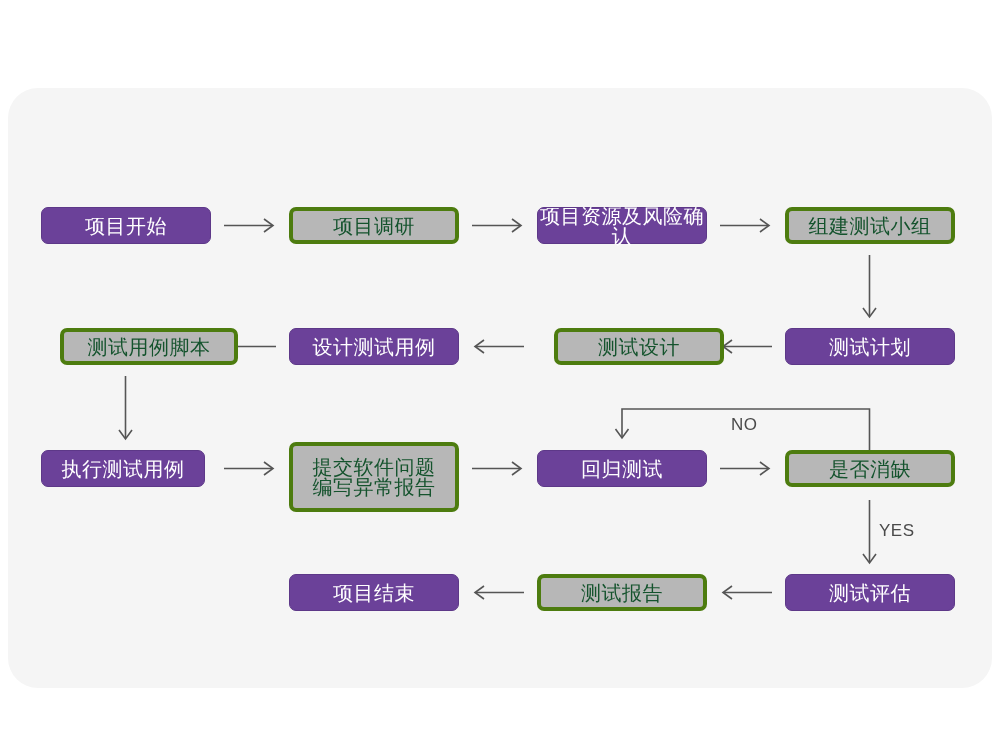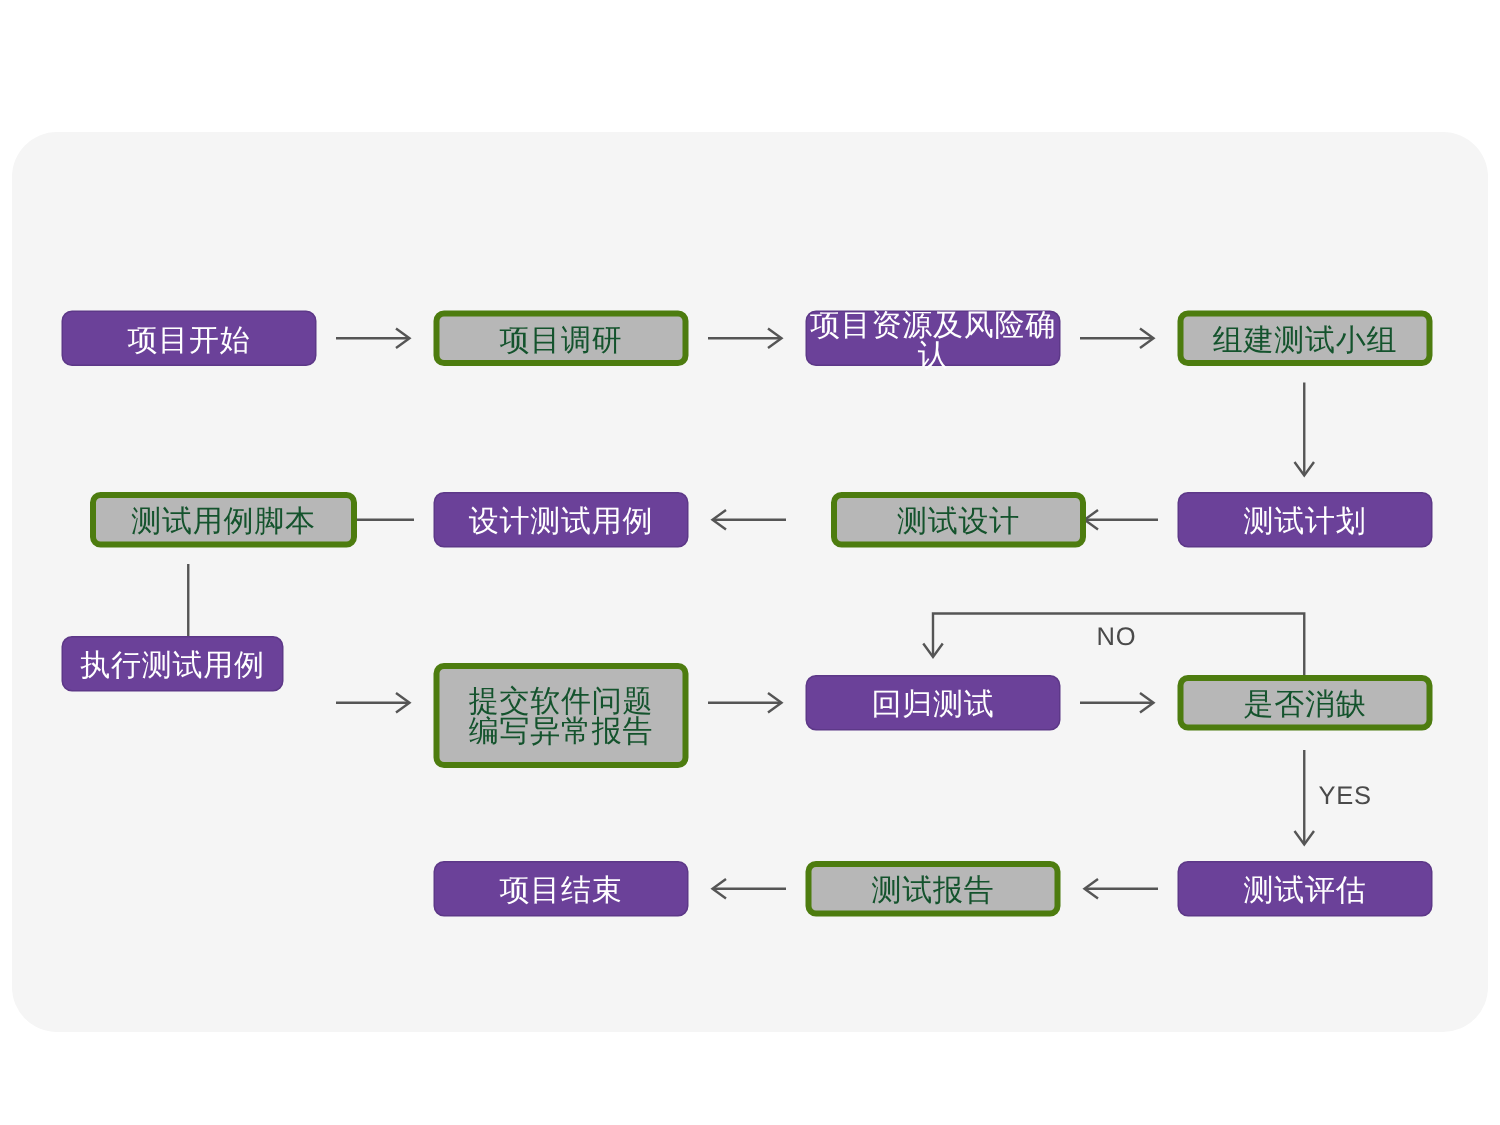--- a/index.html
+++ b/index.html
@@ -163,21 +163,21 @@
 
   <div id="nodes-layer">
       <div class="node purple" style="left: 41px; top: 207px; width: 170px; height: 37px;"><span>项目开始</span></div>
       <div class="node gray" style="left: 289px; top: 207px; width: 170px; height: 37px;"><span>项目调研</span></div>
       <div class="node purple" style="left: 537px; top: 207px; width: 170px; height: 37px;"><span>项目资源及风险确认</span></div>
       <div class="node gray" style="left: 785px; top: 207px; width: 170px; height: 37px;"><span>组建测试小组</span></div>
       <div class="node purple" style="left: 785px; top: 328px; width: 170px; height: 37px;"><span>测试计划</span></div>
       <div class="node gray" style="left: 554px; top: 328px; width: 170px; height: 37px;"><span>测试设计</span></div>
       <div class="node purple" style="left: 289px; top: 328px; width: 170px; height: 37px;"><span>设计测试用例</span></div>
       <div class="node gray" style="left: 41px; top: 328px; width: 178px; height: 37px; margin-left: 19px;"><span>测试用例脚本</span></div>
-      <div class="node purple" style="left: 41px; top: 424px; width: 148px; height: 37px;"><span>执行测试用例</span></div>
+      <div class="node purple" style="left: 41px; top: 450px; width: 164px; height: 37px;"><span>执行测试用例</span></div>
       <div class="node gray" style="left: 289px; top: 442px; width: 170px; height: 70px;"><span>提交软件问题
 编写异常报告</span></div>
       <div class="node purple" style="left: 537px; top: 450px; width: 170px; height: 37px;"><span>回归测试</span></div>
       <div class="node gray" style="left: 785px; top: 450px; width: 170px; height: 37px;"><span>是否消缺</span></div>
       <div class="node purple" style="left: 785px; top: 574px; width: 170px; height: 37px;"><span>测试评估</span></div>
       <div class="node gray" style="left: 537px; top: 574px; width: 170px; height: 37px;"><span>测试报告</span></div>
       <div class="node purple" style="left: 289px; top: 574px; width: 170px; height: 37px; justify-content: center;"><span>项目结束</span></div>
     </div>
 </div>
 

